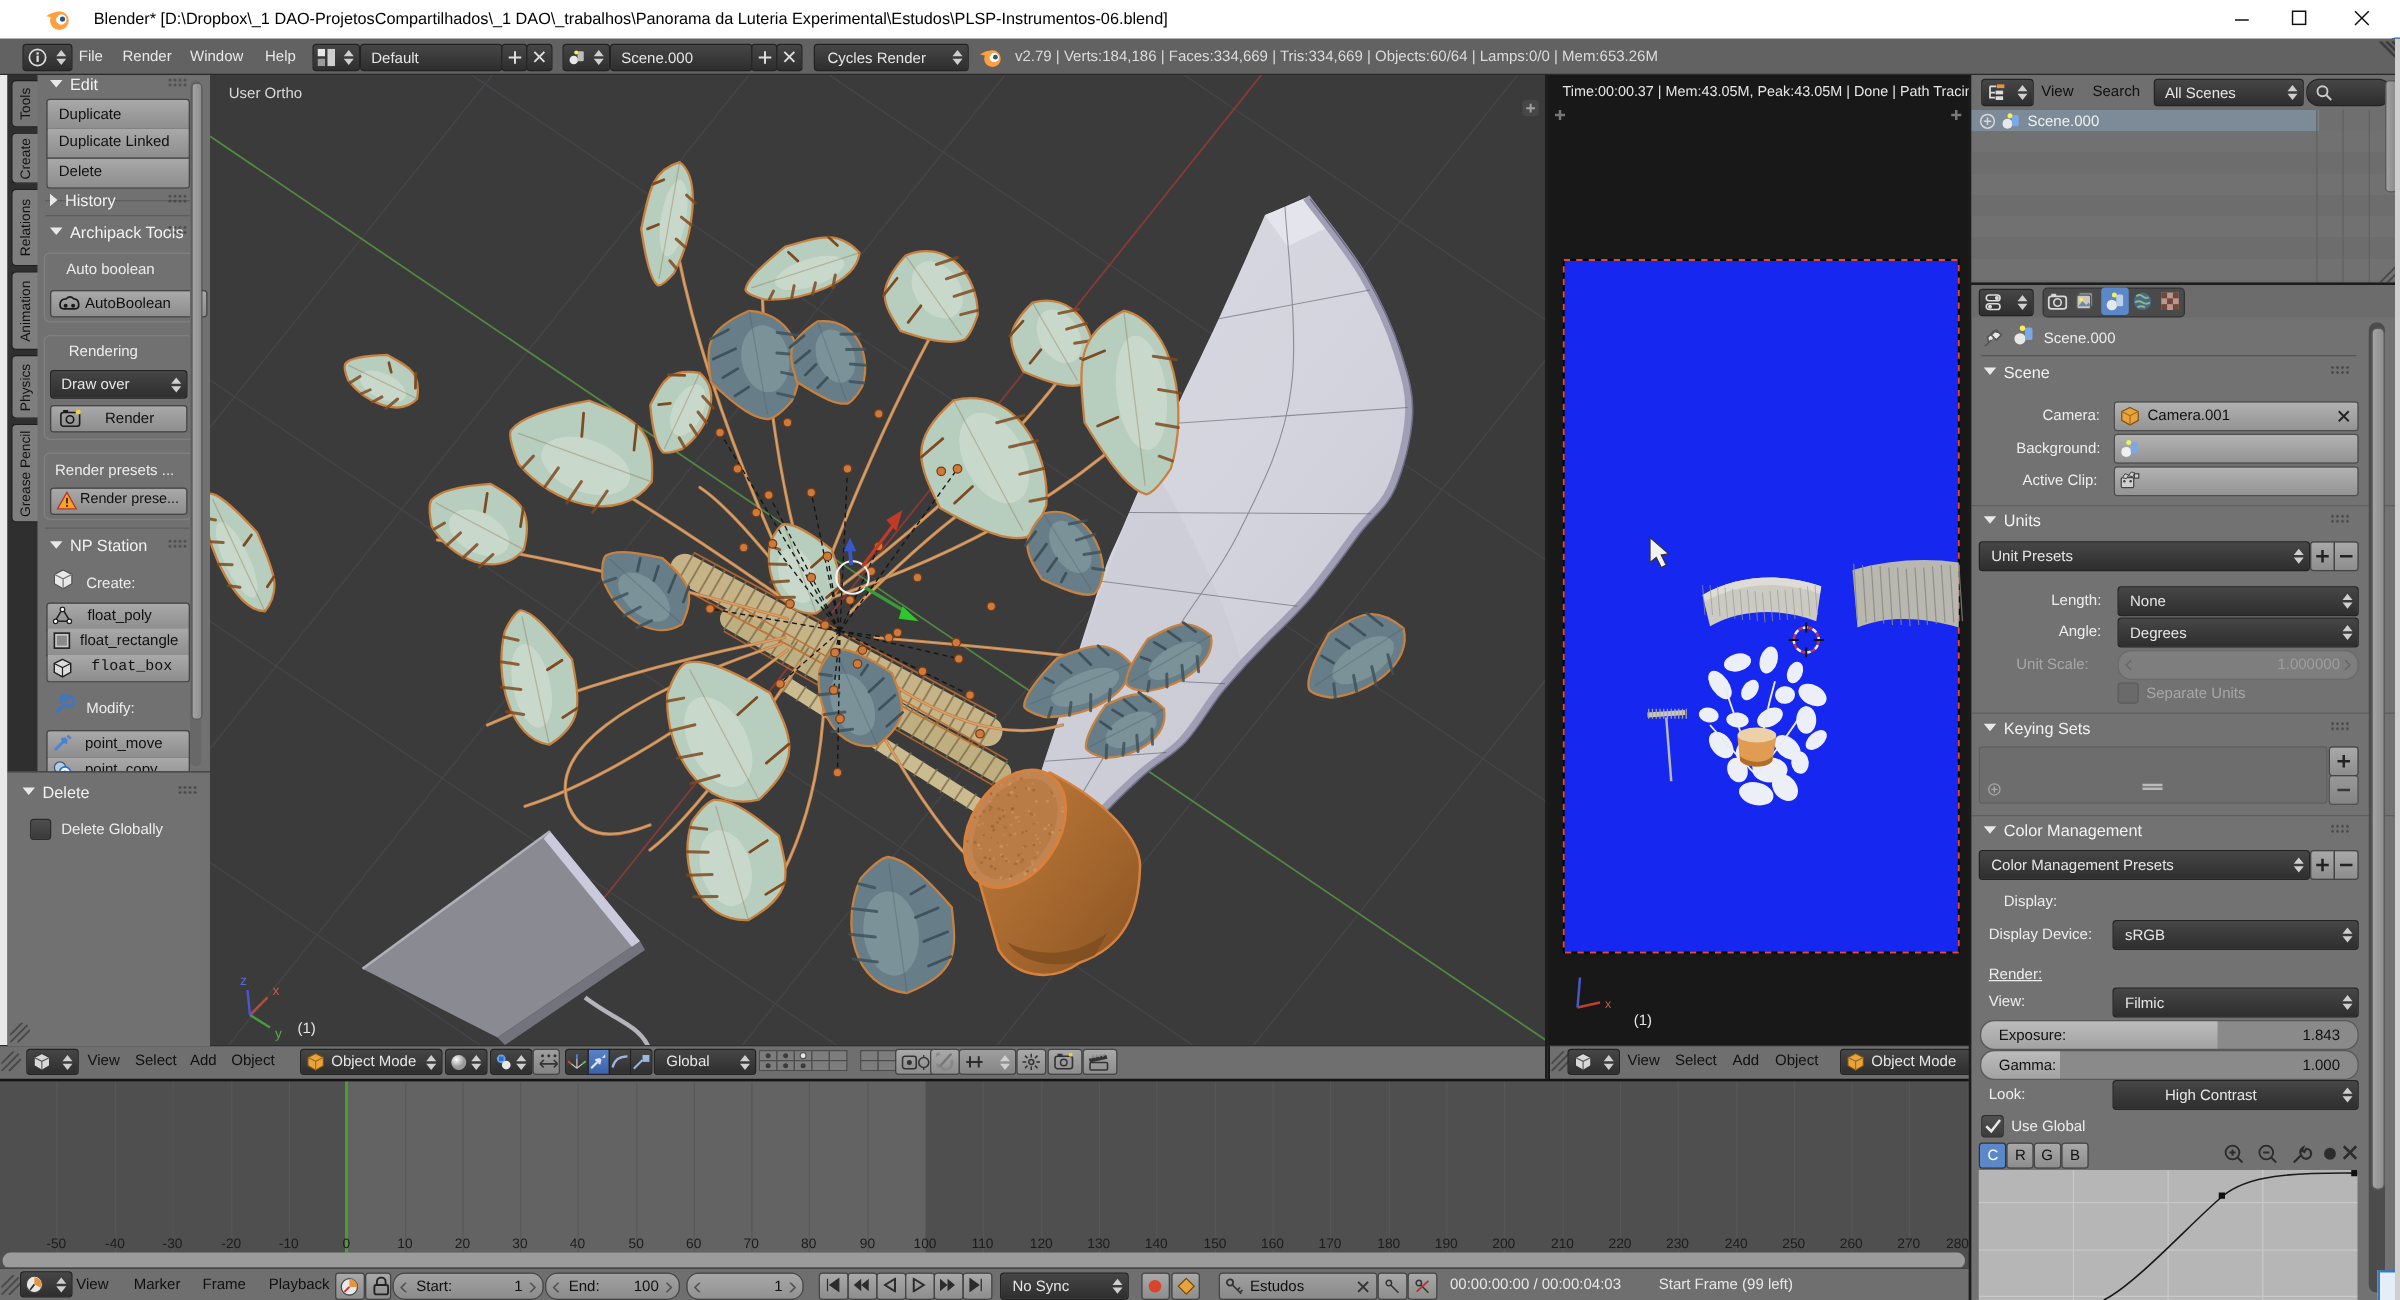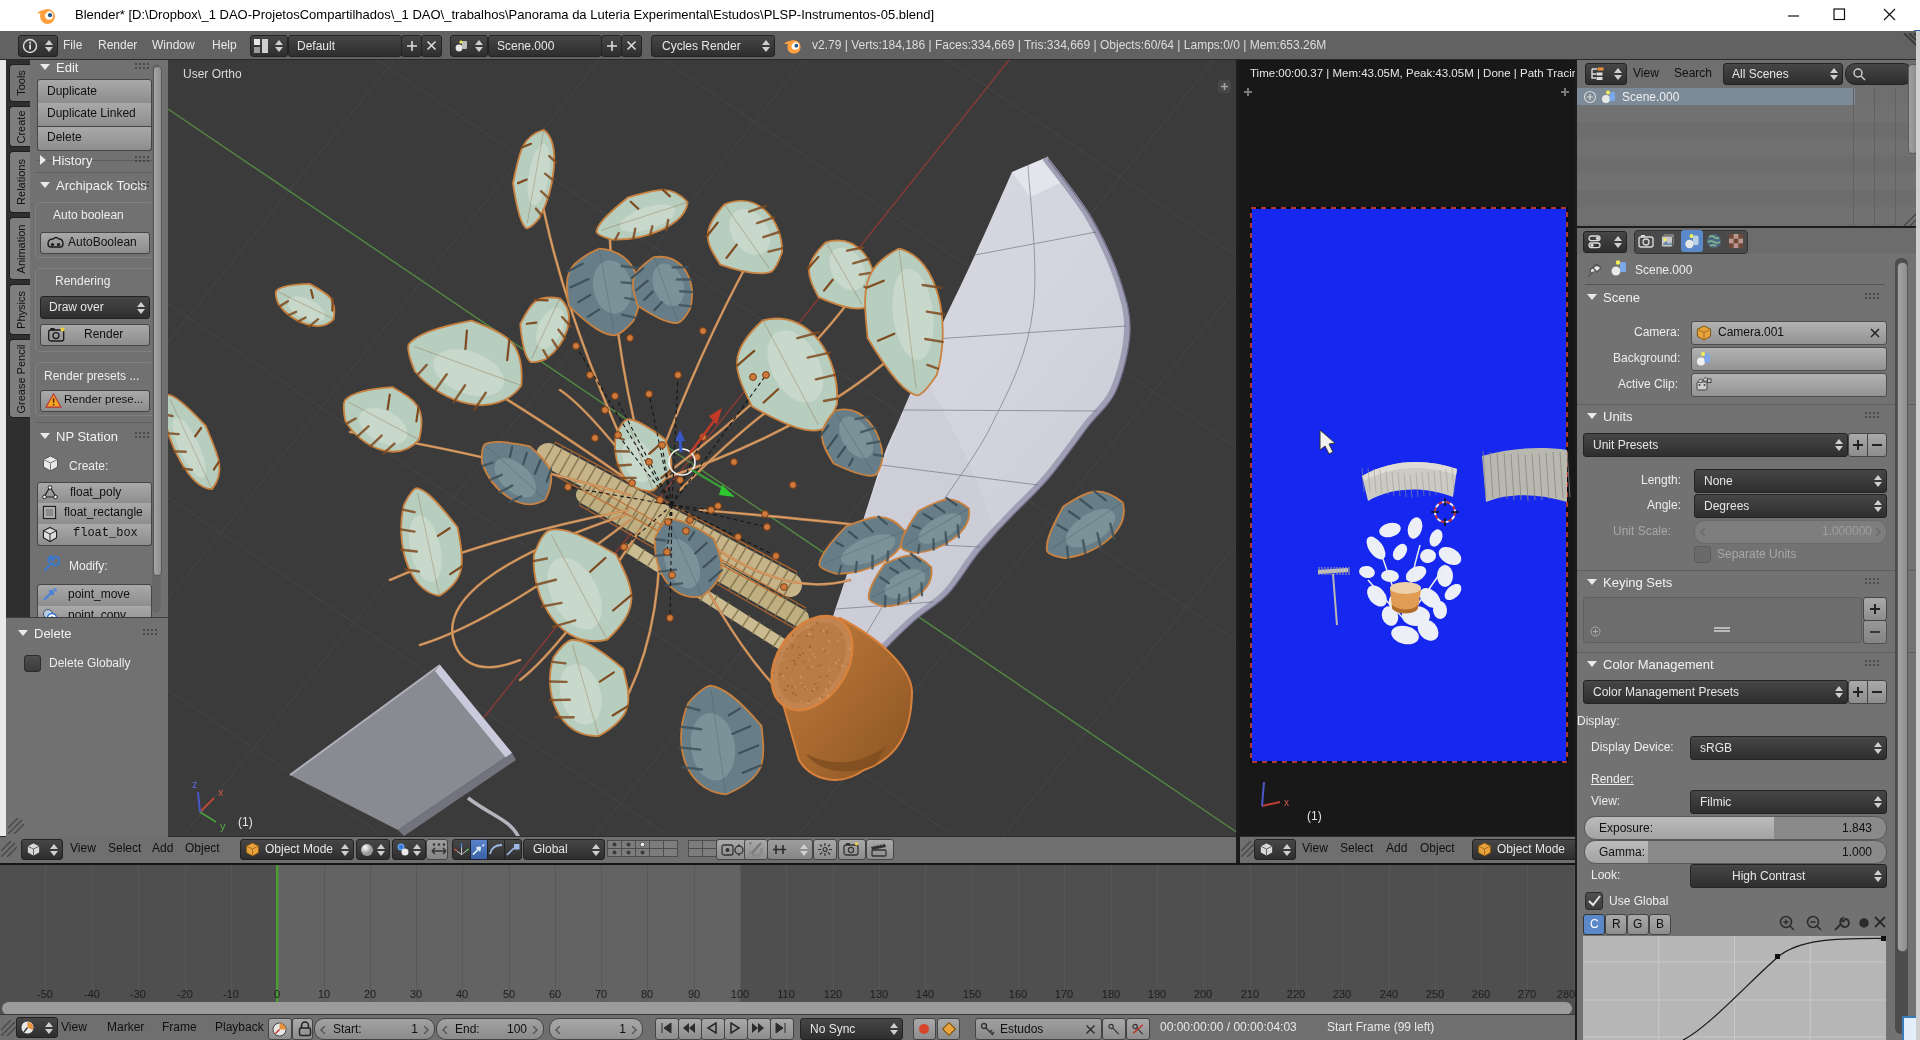--- a/index.html
+++ b/index.html
@@ -25,21 +25,21 @@
 </head>
 <body>
 
 <div class="abs" id="titlebar" style="left:0;top:0;width:1920px;height:31px;background:#ffffff;">
   <svg class="abs" style="left:36px;top:5px" width="21" height="21" viewBox="0 0 21 21">
     <circle cx="11.5" cy="11.5" r="7.5" fill="#ff9f3e"></circle>
     <circle cx="13" cy="10.5" r="4.2" fill="#fff"></circle>
     <circle cx="14" cy="10.2" r="2.1" fill="#265787"></circle>
     <path d="M1,8 Q6,4 12,5 L10,9 Q5,9 1,8z" fill="#ff9f3e"></path>
   </svg>
-  <div class="abs" style="left:75px;top:7px;font-size:13px;color:#000;">Blender* [D:\Dropbox\_1 DAO-ProjetosCompartilhados\_1 DAO\_trabalhos\Panorama da Luteria Experimental\Estudos\PLSP-Instrumentos-05.blend]</div>
+  <div class="abs" style="left:75px;top:7px;font-size:13px;color:#000;">Blender* [D:\Dropbox\_1 DAO-ProjetosCompartilhados\_1 DAO\_trabalhos\Panorama da Luteria Experimental\Estudos\PLSP-Instrumentos-06.blend]</div>
   <svg class="abs" style="left:1788px;top:9px" width="12" height="12">
       <path d="M0,7 H11" stroke="#111" stroke-width="1.2" fill="none"></path>
     </svg>
   <svg class="abs" style="left:1833px;top:8px" width="13" height="13">
       <rect x="1" y="1" width="10.5" height="10.5" stroke="#111" stroke-width="1.2" fill="none"></rect>
     </svg>
   <svg class="abs" style="left:1883px;top:8px" width="14" height="14">
       <path d="M1,1 L12,12 M12,1 L1,12" stroke="#111" stroke-width="1.2" fill="none"></path>
     </svg>
   <div class="abs" style="left:1911px;top:30px;width:9px;height:10px;background:#2d68b0;border-radius:5px 0 0 5px;"></div>
@@ -879,21 +879,21 @@
     </div>
   <div class="abs" style="left:6px;top:100px;width:116px;height:1px;background:#5e5e5e;"></div>
   <div class="abs phead" style="left:10px;top:93px;"><span class="parr closed"></span>History</div>
   <div class="grip" style="top:95px;right:18px;"></div>
   <div class="abs" style="left:6px;top:112px;width:116px;height:1px;background:#5e5e5e;"></div>
   <div class="abs phead" style="left:10px;top:118px;"><span class="parr open"></span>Archipack Tools</div>
   <div class="grip" style="top:120px;right:18px;"></div>
 
   <div class="abs" style="left:5px;top:142px;width:118px;height:54px;border:1px solid #808080;border-radius:5px;"></div>
   <div class="abs t12" style="left:23px;top:148px;">Auto boolean</div>
-  <div class="abs lbtn" style="left:10px;top:172px;width:108px;height:20px;">
+  <div class="abs lbtn" style="left:10px;top:172px;width:108px;height:20px;padding-left:16px;">
     <svg class="abs" style="left:6px;top:3px" width="17" height="13" viewBox="0 0 17 13">
         <path d="M1,8 Q1,3 6,3 Q9,0 12,3 Q16,3 16,8 Q16,11 13,11 L4,11 Q1,11 1,8z" fill="none" stroke="#1a1a1a" stroke-width="1.4"></path>
         <circle cx="5.5" cy="8.5" r="1.6" fill="#1a1a1a"></circle>
         <circle cx="11.5" cy="8.5" r="1.6" fill="#1a1a1a"></circle>
       </svg>
     <div class="abs dark t12" style="left:27px;top:2px;">AutoBoolean</div>
   </div>
 
   <div class="abs" style="left:5px;top:208px;width:118px;height:82px;border:1px solid #808080;border-radius:5px;"></div>
   <div class="abs t12" style="left:25px;top:214px;">Rendering</div>
@@ -1358,21 +1358,21 @@
   <div class="abs lbtn" style="left:271px;top:452px;width:18px;height:22px;border-radius:3px 0 0 3px;">
       <svg class="abs" style="left:3px;top:5px" width="12" height="12">
         <path d="M6,1 V11 M1,6 H11" stroke="#222" stroke-width="2"></path>
       </svg>
     </div>
   <div class="abs lbtn" style="left:290px;top:452px;width:18px;height:22px;border-radius:0 3px 3px 0;">
       <svg class="abs" style="left:3px;top:5px" width="12" height="12">
         <path d="M1,6 H11" stroke="#222" stroke-width="2"></path>
       </svg>
     </div>
-  <div class="abs t12" style="left:0;top:486px;">Display:</div>
+  <div class="abs t12" style="left:26px;top:486px;">Display:</div>
   <div class="abs t12" style="left:14px;top:512px;">Display Device:</div>
   <div class="abs dbtn" style="left:113px;top:508px;width:195px;height:22px;">
       <div class="abs t12" style="left:9px;top:4px;">sRGB</div>
       <div class="updn"></div>
     </div>
   <div class="abs t12" style="left:14px;top:544px;text-decoration:underline;">Render:</div>
   <div class="abs t12" style="left:14px;top:566px;">View:</div>
   <div class="abs dbtn" style="left:113px;top:562px;width:195px;height:22px;">
       <div class="abs t12" style="left:9px;top:4px;">Filmic</div>
       <div class="updn"></div>

